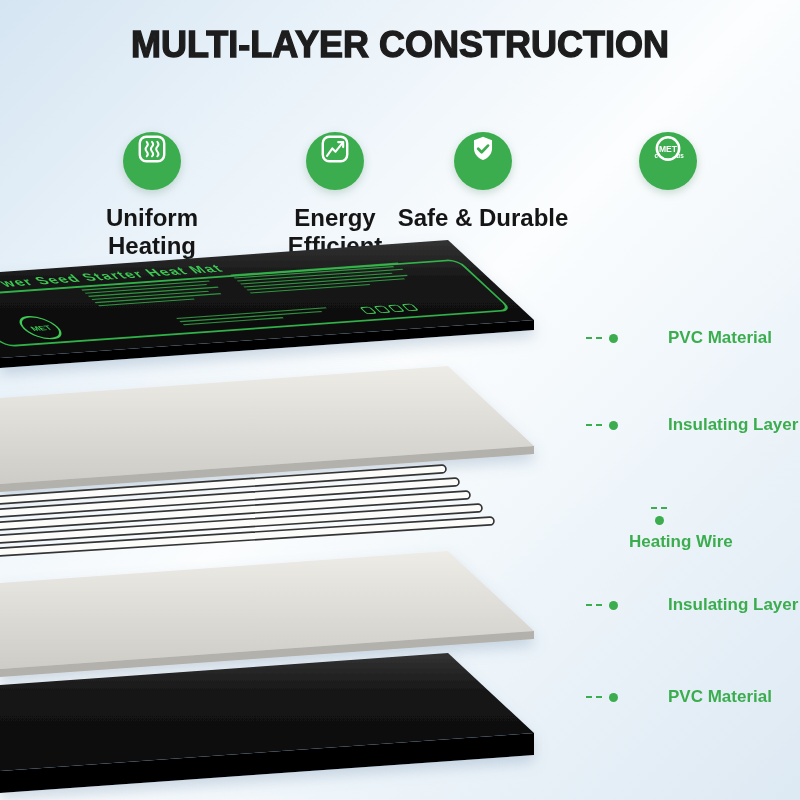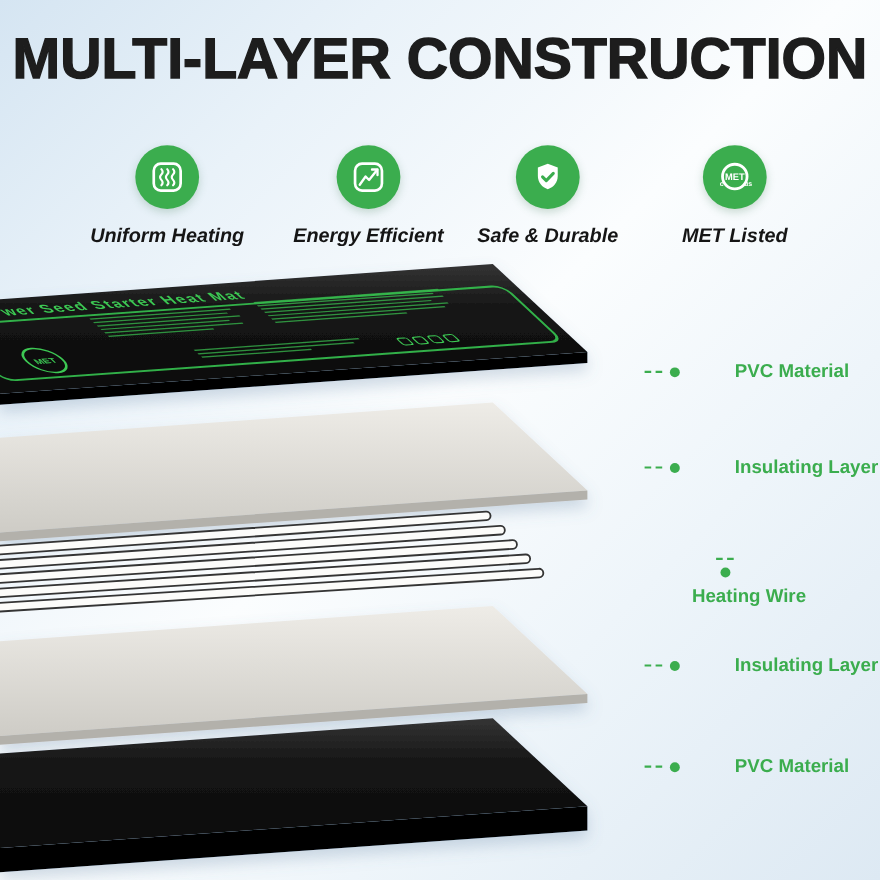--- a/index.html
+++ b/index.html
@@ -3,30 +3,30 @@
 <meta charset="utf-8">
 <style>
   html,body{margin:0;padding:0;}
   body{font-family:"Liberation Sans",sans-serif;}
   .canvas{
     position:relative;width:800px;height:800px;overflow:hidden;
     background:linear-gradient(135deg,#d5e5f2 0%,#e9f2f9 22%,#fbfdfe 48%,#eef5fa 70%,#dde9f3 100%);
   }
   .title{
     position:absolute;top:24px;left:0;width:800px;margin:0;
-    text-align:center;font-size:52px;font-weight:900;color:#1d1d1d;
+    text-align:center;font-size:36px;font-weight:900;color:#1d1d1d;
     letter-spacing:0px;-webkit-text-stroke:1.3px #1d1d1d;
   }
   .feature{position:absolute;top:132px;width:180px;text-align:center;}
   .f-circle{
     width:58px;height:58px;border-radius:50%;background:#3BAD4E;
-    margin:0 auto;display:flex;align-items:center;justify-content:center;
+    margin:0 auto;display:flex;align-items:flex-start;justify-content:center;
     box-shadow:0 3px 8px rgba(60,120,80,0.25);
   }
-  .f-label{margin-top:14px;font-size:18px;font-weight:bold;color:#151515;font-style:italic;}
+  .f-label{margin-top:14px;font-size:24px;font-weight:bold;color:#151515;}
   .diagram{position:absolute;left:0;top:0;width:800px;height:800px;display:block;}
   .callout{position:absolute;left:586px;display:flex;align-items:center;gap:7px;height:22px;}
   .c-dash{width:16px;height:0;border-top:2px dashed #3BAD4E;}
   .c-dot{width:9px;height:9px;border-radius:50%;background:#3BAD4E;flex:0 0 auto;}
   .c-label{color:#3BAD4E;font-weight:bold;font-size:17px;white-space:nowrap;margin-left:43px;}
   svg text{font-family:"Liberation Sans",sans-serif;}
 </style>
 </head>
 <body>
 
@@ -50,40 +50,39 @@
     <div class="f-circle">
       <svg width="34" height="34" viewBox="0 0 32 32" fill="none">
         <rect x="4.5" y="4.5" width="23" height="23" rx="6" stroke="#fff" stroke-width="2.3"></rect>
         <polyline points="8.5,22.5 13.5,15.5 16.5,18.5 23.5,9.8" stroke="#fff" stroke-width="2" stroke-linecap="round" stroke-linejoin="round"></polyline>
         <path d="M19,9.5 H23.7 V14.2" stroke="#fff" stroke-width="2" stroke-linecap="round" stroke-linejoin="round"></path>
       </svg>
     </div>
     <div class="f-label">Energy Efficient</div>
   </div>
 
-  <div class="feature" style="left:408px;">
+  <div class="feature" style="left:393px;">
     <div class="f-circle">
       <svg width="34" height="34" viewBox="0 0 32 32" fill="none">
         <path d="M16,4.5 l8.5,3.2 v7.3 c0,5.6 -3.6,9.7 -8.5,11.3 c-4.9,-1.6 -8.5,-5.7 -8.5,-11.3 v-7.3 z" fill="#fff"></path>
         <path d="M11.5,15.8 l3.2,3.2 l6,-6.2" stroke="#3BAD4E" stroke-width="2.6" stroke-linecap="round" stroke-linejoin="round"></path>
       </svg>
     </div>
     <div class="f-label">Safe &amp; Durable</div>
   </div>
 
   <div class="feature" style="left:578px;">
     <div class="f-circle">
       <svg width="34" height="34" viewBox="0 0 32 32" fill="none">
         <circle cx="16" cy="15.5" r="10.5" stroke="#fff" stroke-width="2.4"></circle>
         <text x="16" y="18.6" text-anchor="middle" font-size="8" font-weight="bold" fill="#fff">MET</text>
         <text x="3.2" y="24" font-size="6" font-weight="bold" fill="#fff">c</text>
         <text x="23.8" y="24" font-size="6" font-weight="bold" fill="#fff">us</text>
       </svg>
     </div>
-    <div class="f-label">MET Listed</div>
   </div>
 
   <svg class="diagram" viewBox="0 0 800 800">
     <defs>
       <linearGradient id="blackGrad" x1="0" y1="0" x2="0" y2="1">
         <stop offset="0" stop-color="#343434"></stop>
         <stop offset="0.35" stop-color="#151515"></stop>
         <stop offset="1" stop-color="#0a0a0a"></stop>
       </linearGradient>
       <linearGradient id="grayGrad" x1="0" y1="0" x2="0" y2="1">

